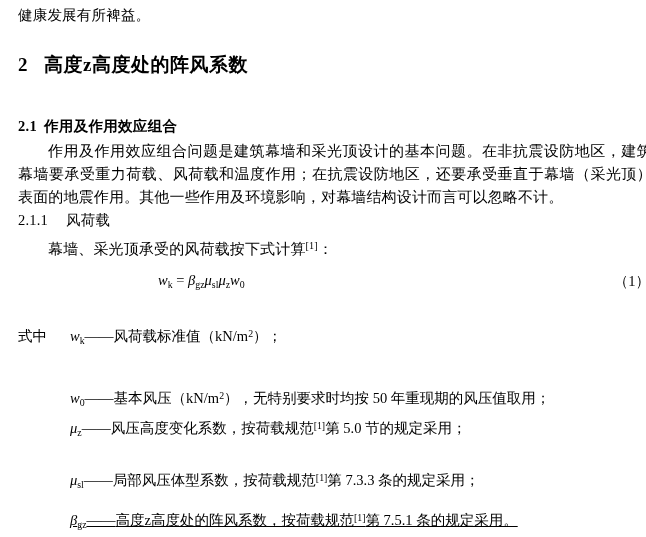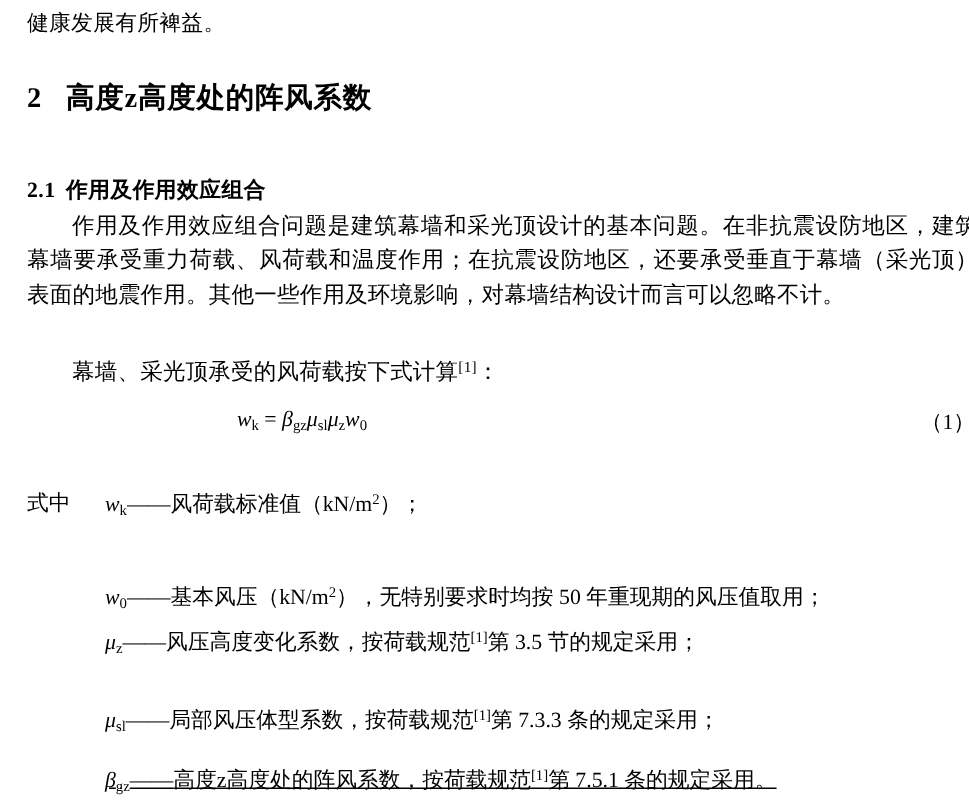--- a/index.html
+++ b/index.html
@@ -135,20 +135,23 @@
   <div class="section-head">
     <span class="num">2</span><span>高度z高度处的阵风系数</span>
   </div>
 
   <div class="subsection-head">
     <span class="num">2.1</span><span>作用及作用效应组合</span>
   </div>
 
   <div class="para indent p1">作用及作用效应组合问题是建筑幕墙和采光顶设计的基本问题。在非抗震设防地区，建筑幕墙要承受重力荷载、风荷载和温度作用；在抗震设防地区，还要承受垂直于幕墙（采光顶）表面的地震作用。其他一些作用及环境影响，对幕墙结构设计而言可以忽略不计。</div>
 
+  <div class="subsub-head">
+    <span class="num">2.1.1</span><span>风荷载</span>
+  </div>
 
   <div class="para indent p2">
     <span>幕墙、采光顶承受的风荷载按下式计算</span><sup>[1]</sup><span>：</span>
   </div>
 
   <div class="formula-row">
     <span class="formula">
       <span class="ital">w</span><sub>k</sub>
       <span>=</span>
       <span class="ital">β</span><sub>gz</sub><span class="ital">μ</span><sub>sl</sub><span class="ital">μ</span><sub>z</sub><span class="ital">w</span><sub>0</sub>
@@ -158,21 +161,21 @@
 
   <div class="deflist d0">
     <span class="shiZhong">式中</span><span class="ital">w</span><sub>k</sub><span>——</span><span>风荷载标准值（kN/m</span><sup>2</sup><span>）；</span>
   </div>
 
   <div class="deflist d1">
     <span class="pad-left"></span><span class="ital">w</span><sub>0</sub><span>——</span><span>基本风压（kN/m</span><sup>2</sup><span>），无特别要求时均按 50 年重现期的风压值取用；</span>
   </div>
 
   <div class="deflist d2">
-    <span class="pad-left"></span><span class="ital">μ</span><sub>z</sub><span>——</span><span>风压高度变化系数，按荷载规范</span><sup>[1]</sup><span>第 3.5 节的规定采用；</span>
+    <span class="pad-left"></span><span class="ital">μ</span><sub>z</sub><span>——</span><span>风压高度变化系数，按荷载规范</span><sup>[1]</sup><span>第 5.0 节的规定采用；</span>
   </div>
 
   <div class="deflist d3">
     <span class="pad-left"></span><span class="ital">μ</span><sub>sl</sub><span>——</span><span>局部风压体型系数，按荷载规范</span><sup>[1]</sup><span>第 7.3.3 条的规定采用；</span>
   </div>
 
   <div class="deflist d4">
     <span class="pad-left"></span><span class="ital">β</span><sub>gz</sub><span>——</span><span>高度z高度处的阵风系数，按荷载规范</span><sup>[1]</sup><span>第 7.5.1 条的规定采用。</span>
   </div>
 

